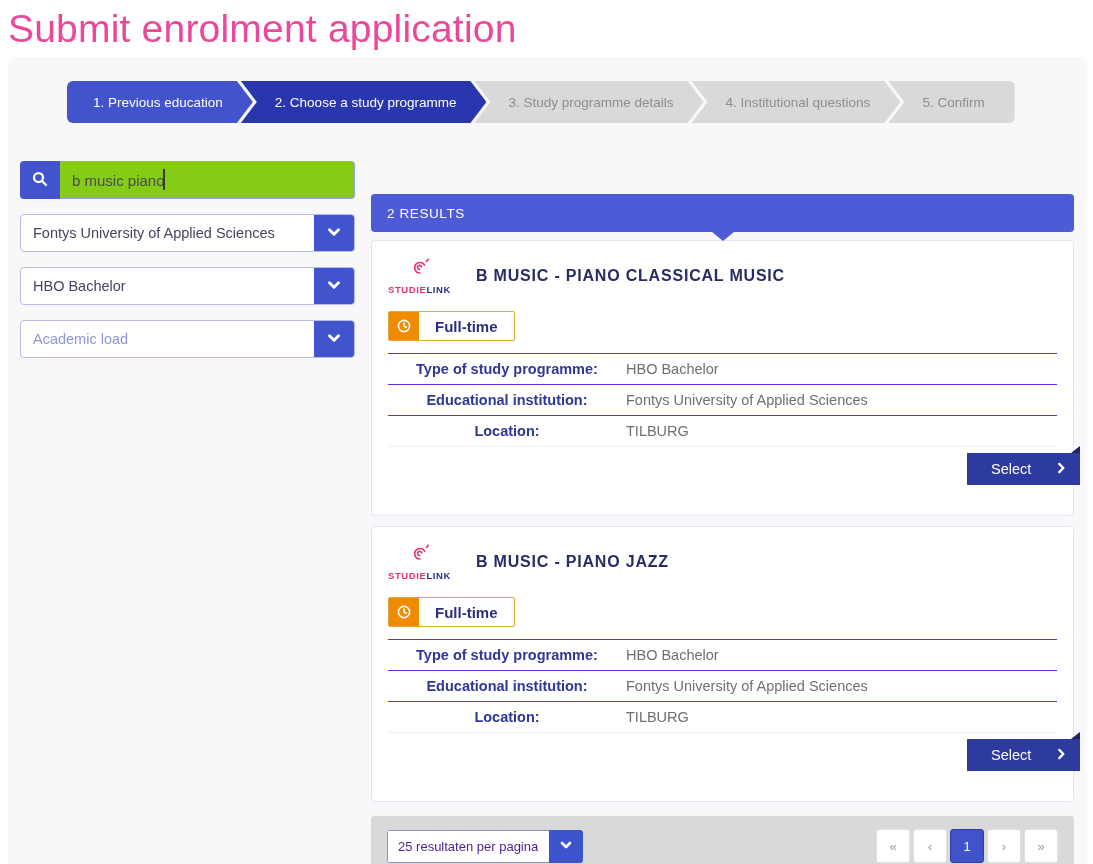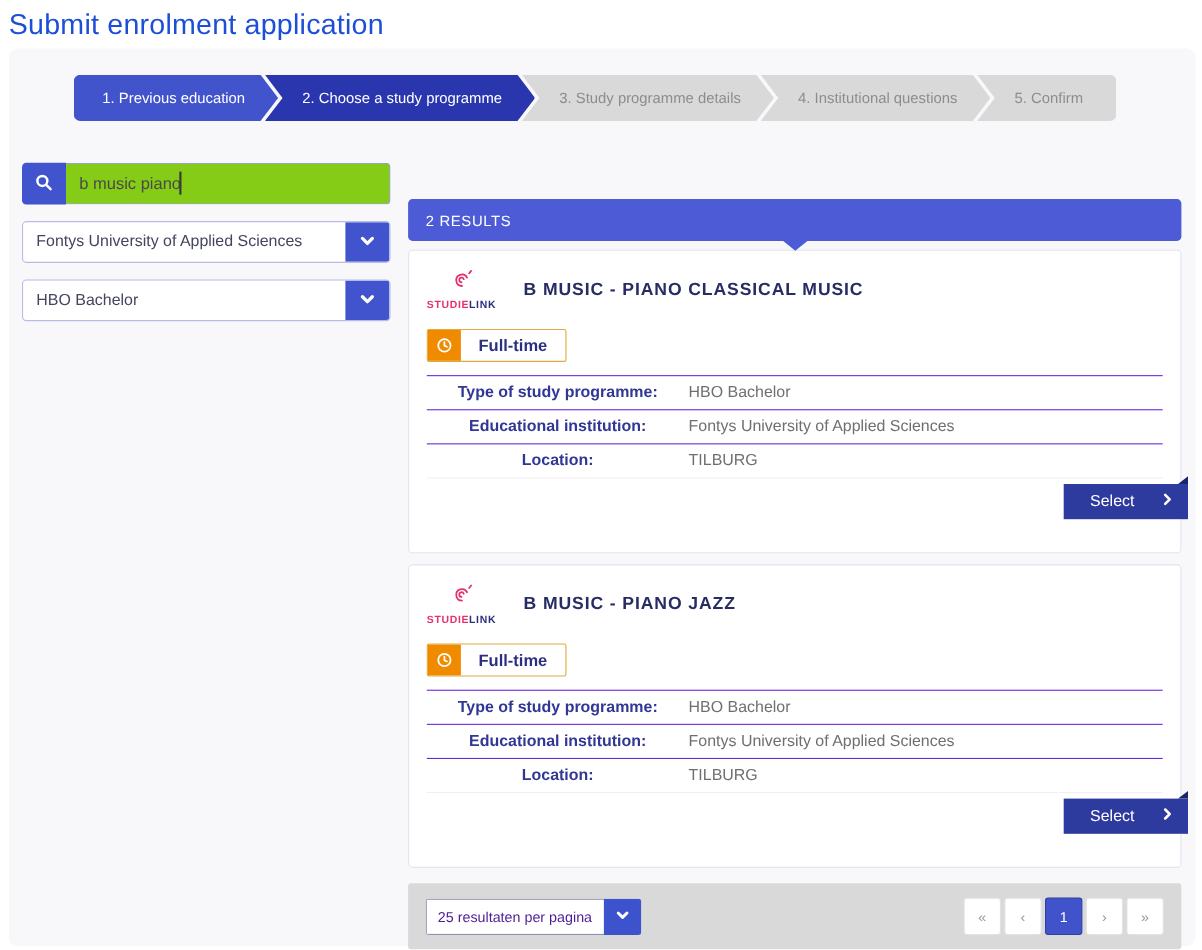--- a/index.html
+++ b/index.html
@@ -3,21 +3,21 @@
 <meta charset="utf-8">
 <style>
   * { box-sizing: border-box; margin: 0; padding: 0; }
   html, body {
     width: 1093px; height: 864px; overflow: hidden;
     background: #ffffff;
     font-family: "Liberation Sans", sans-serif;
   }
   
   .page-title {
-    font-size: 26px; font-weight: 400; color: #1d4ed8;
+    font-size: 39px; font-weight: 400; color: #ec4899;
     padding: 7px 0 6px 8px; letter-spacing: 0.2px;
   }
   
   .panel {
     background: #f8f8fa; border-radius: 8px;
     margin: 0 6px 0 8px; height: 816px;
     padding: 24px 13px 0 12px;
   }
   
   .wizard { display: flex; margin: 0 0 38px 8px; }
@@ -199,20 +199,30 @@
         <div class="dropdown-value">HBO Bachelor</div>
         <button class="dropdown-btn">
           <span>
             <svg width="18" height="18" viewBox="0 0 24 24" fill="none" stroke="#ffffff" stroke-width="4" stroke-linecap="round" stroke-linejoin="round">
               <polyline points="6 9 12 15 18 9"></polyline>
             </svg>
           </span>
         </button>
       </div>
 
+      <div class="dropdown">
+        <div class="dropdown-value placeholder">Academic load</div>
+        <button class="dropdown-btn">
+          <span>
+            <svg width="18" height="18" viewBox="0 0 24 24" fill="none" stroke="#ffffff" stroke-width="4" stroke-linecap="round" stroke-linejoin="round">
+              <polyline points="6 9 12 15 18 9"></polyline>
+            </svg>
+          </span>
+        </button>
+      </div>
     </div>
 
     <div class="results">
 
       <div class="results-bar">
         <span class="results-bar-label">2 RESULTS</span>
       </div>
 
       <div class="card">
         <div class="card-head">

